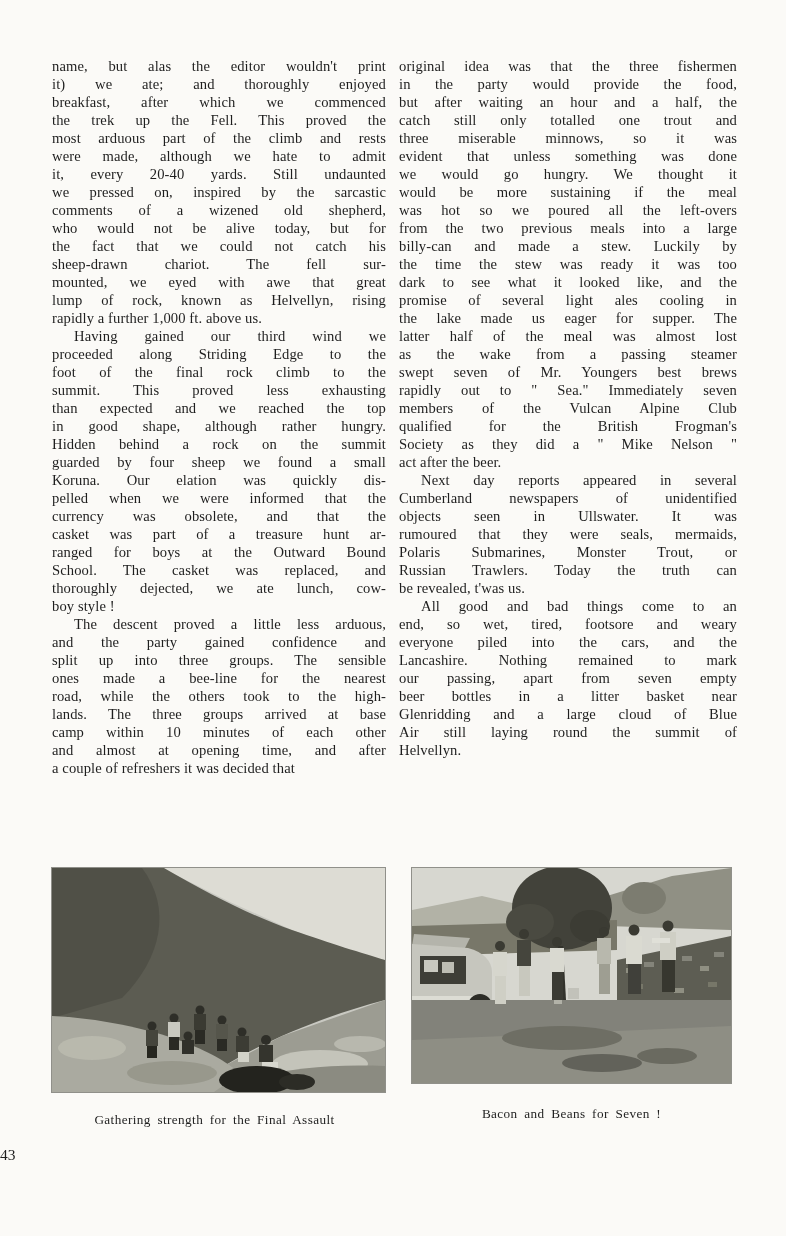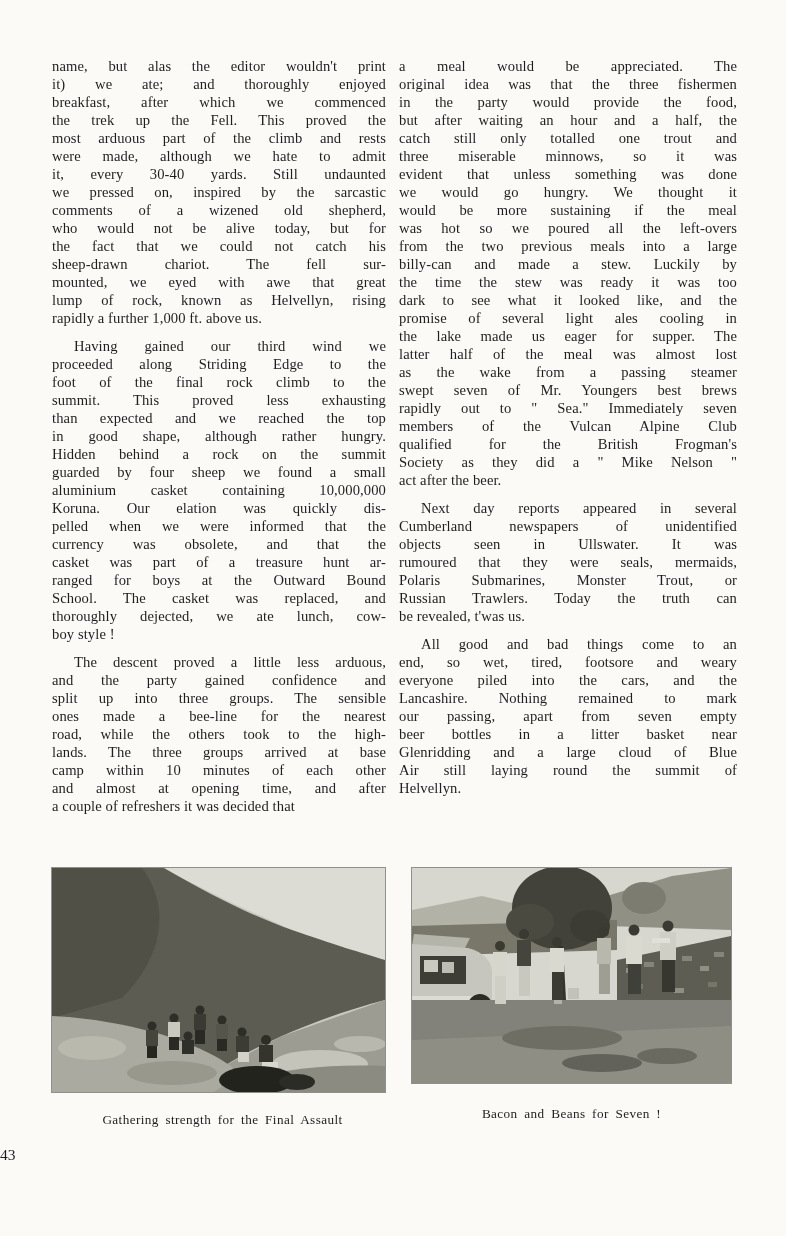--- a/index.html
+++ b/index.html
@@ -18,21 +18,21 @@
   }
   .col{
     position:absolute;
     top:57px;
     font-size:14.6px;
     line-height:18px;
     letter-spacing:0.1px;
   }
   #left-col{left:52px;width:334px;}
   #right-col{left:399px;width:338px;}
-  .para + .para{margin-top:10px;}
+  .para + .para{}
   .line{
     text-align:justify;
     text-align-last:justify;
     white-space:normal;
   }
   .line.last{text-align-last:left;}
   .line.indent{text-indent:22px;}
   .photo{
     position:absolute;
     outline:1px solid #90908a;
@@ -40,21 +40,21 @@
   }
   #photo-left{left:52px;top:868px;width:333px;height:224px;}
   #photo-right{left:412px;top:868px;width:319px;height:215px;}
   .caption{
     position:absolute;
     text-align:center;
     font-size:13.2px;
     letter-spacing:0.4px;
     word-spacing:3px;
   }
-  #caption-left{left:56px;width:333px;top:1112px;text-align:center;}
+  #caption-left{left:48px;width:333px;top:1112px;text-align:center;}
   #caption-right{left:412px;width:319px;top:1106px;}
   .page-number{
     position:absolute;
     left:0;width:786px;
     top:1146px;
     text-align:left;
     font-size:15.5px;
   }
   svg{display:block;}
 </style>
@@ -64,40 +64,39 @@
 <div class="page">
 
   <div class="col" id="left-col">
       <div class="para">
         <div class="line">name, but alas the editor wouldn't print</div>
         <div class="line">it) we ate; and thoroughly enjoyed</div>
         <div class="line">breakfast, after which we commenced</div>
         <div class="line">the trek up the Fell. This proved the</div>
         <div class="line">most arduous part of the climb and rests</div>
         <div class="line">were made, although we hate to admit</div>
-        <div class="line">it, every 30-40 yards. Still undaunted</div>
+        <div class="line">it, every 20-40 yards. Still undaunted</div>
         <div class="line">we pressed on, inspired by the sarcastic</div>
         <div class="line">comments of a wizened old shepherd,</div>
         <div class="line">who would not be alive today, but for</div>
         <div class="line">the fact that we could not catch his</div>
         <div class="line">sheep-drawn chariot. The fell sur-</div>
         <div class="line">mounted, we eyed with awe that great</div>
         <div class="line">lump of rock, known as Helvellyn, rising</div>
         <div class="line last">rapidly a further 1,000 ft. above us.</div>
       </div>
       <div class="para">
         <div class="line indent">Having gained our third wind we</div>
         <div class="line">proceeded along Striding Edge to the</div>
         <div class="line">foot of the final rock climb to the</div>
         <div class="line">summit. This proved less exhausting</div>
         <div class="line">than expected and we reached the top</div>
         <div class="line">in good shape, although rather hungry.</div>
         <div class="line">Hidden behind a rock on the summit</div>
         <div class="line">guarded by four sheep we found a small</div>
-        <div class="line">aluminium casket containing 10,000,000</div>
         <div class="line">Koruna. Our elation was quickly dis-</div>
         <div class="line">pelled when we were informed that the</div>
         <div class="line">currency was obsolete, and that the</div>
         <div class="line">casket was part of a treasure hunt ar-</div>
         <div class="line">ranged for boys at the Outward Bound</div>
         <div class="line">School. The casket was replaced, and</div>
         <div class="line">thoroughly dejected, we ate lunch, cow-</div>
         <div class="line last">boy style !</div>
       </div>
       <div class="para">
@@ -107,21 +106,20 @@
         <div class="line">ones made a bee-line for the nearest</div>
         <div class="line">road, while the others took to the high-</div>
         <div class="line">lands. The three groups arrived at base</div>
         <div class="line">camp within 10 minutes of each other</div>
         <div class="line">and almost at opening time, and after</div>
         <div class="line last">a couple of refreshers it was decided that</div>
       </div>
     </div>
   <div class="col" id="right-col">
       <div class="para">
-        <div class="line">a meal would be appreciated. The</div>
         <div class="line">original idea was that the three fishermen</div>
         <div class="line">in the party would provide the food,</div>
         <div class="line">but after waiting an hour and a half, the</div>
         <div class="line">catch still only totalled one trout and</div>
         <div class="line">three miserable minnows, so it was</div>
         <div class="line">evident that unless something was done</div>
         <div class="line">we would go hungry. We thought it</div>
         <div class="line">would be more sustaining if the meal</div>
         <div class="line">was hot so we poured all the left-overs</div>
         <div class="line">from the two previous meals into a large</div>

